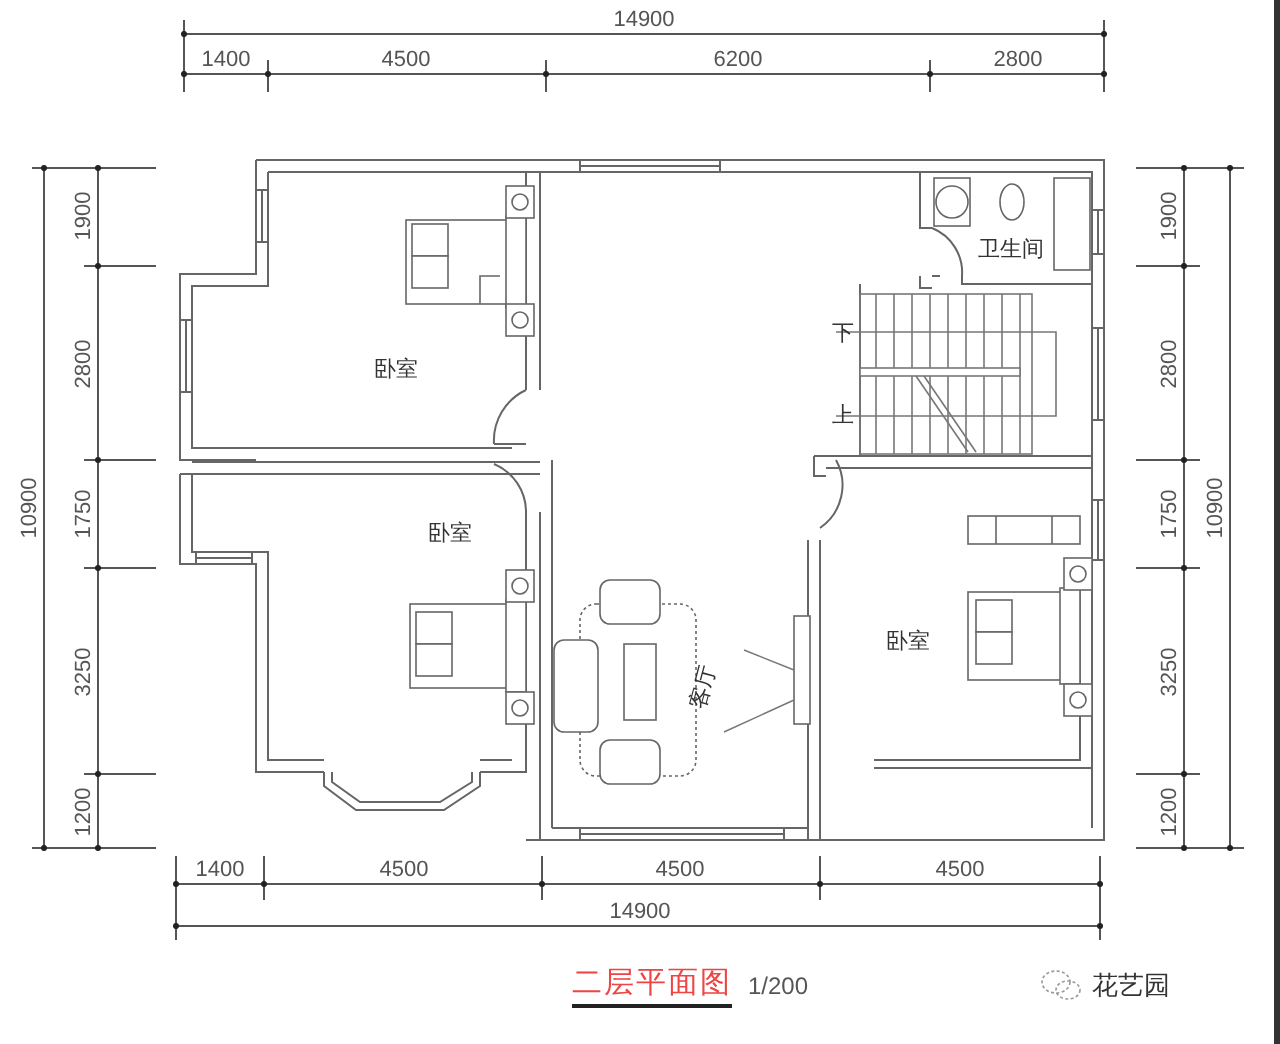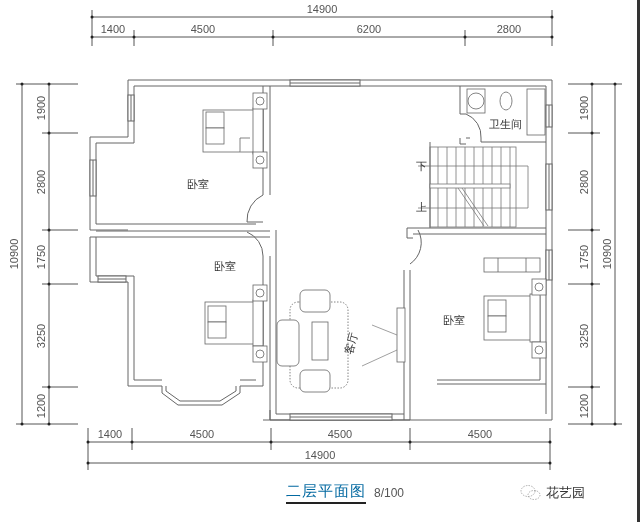--- a/index.html
+++ b/index.html
@@ -1,20 +1,20 @@
 <!DOCTYPE html>
 <html><head>
 <meta charset="utf-8">
 <style>
   html, body { margin:0; padding:0; background:#ffffff; }
   body { width:640px; height:522px; position:relative; overflow:hidden; font-family:"DejaVu Sans", sans-serif; }
   #plan { position:absolute; left:0; top:0; }
   .dimtxt { font-family:"Liberation Sans", sans-serif; font-size:11px; fill:#555; }
   .room { font-family:"DejaVu Sans", sans-serif; font-size:11px; fill:#333; }
-  .title { position:absolute; left:286px; top:482px; font-size:15px; color:#0369a1; letter-spacing:1px; border-bottom:2px solid #222; padding-bottom:1px; }
+  .title { position:absolute; left:286px; top:482px; font-size:15px; color:#ef4444; letter-spacing:1px; border-bottom:2px solid #222; padding-bottom:1px; }
   .scale { position:absolute; left:374px; top:486px; font-size:12px; color:#555; font-family:"Liberation Sans", sans-serif; }
   .wm { position:absolute; left:546px; top:484px; font-size:13px; color:#333;text-align:center; }
   .wm-icon { position:absolute; left:520px; top:484px; width:22px; height:18px; }
   .rborder { position:absolute; right:0; top:0; width:3px; height:522px; background:#333; }
 </style>
 </head>
 <body>
 
 <svg id="plan" width="640" height="522" viewBox="0 0 640 522" xmlns="http://www.w3.org/2000/svg">
   <g stroke="#555" stroke-width="1" fill="none">
@@ -270,19 +270,19 @@
   </g>
 
   <text class="room" x="187" y="188">卧室</text>
   <text class="room" x="214" y="270">卧室</text>
   <text class="room" x="443" y="324">卧室</text>
   <text class="room" transform="translate(352,355) rotate(-75)">客厅</text>
   <text class="room" x="489" y="128">卫生间</text>
 </svg>
 
 <div class="title">二层平面图</div>
-<div class="scale">8/100</div>
+<div class="scale">1/200</div>
 <svg class="wm-icon" viewBox="0 0 22 18">
   <ellipse cx="8" cy="7" rx="7" ry="5.5" fill="none" stroke="#999" stroke-width="0.8" stroke-dasharray="1.5,1.2"></ellipse>
   <ellipse cx="14" cy="11" rx="6" ry="4.5" fill="none" stroke="#999" stroke-width="0.8" stroke-dasharray="1.5,1.2"></ellipse>
 </svg>
 <div class="wm">花艺园</div>
 <div class="rborder"></div>
 
 </body></html>

